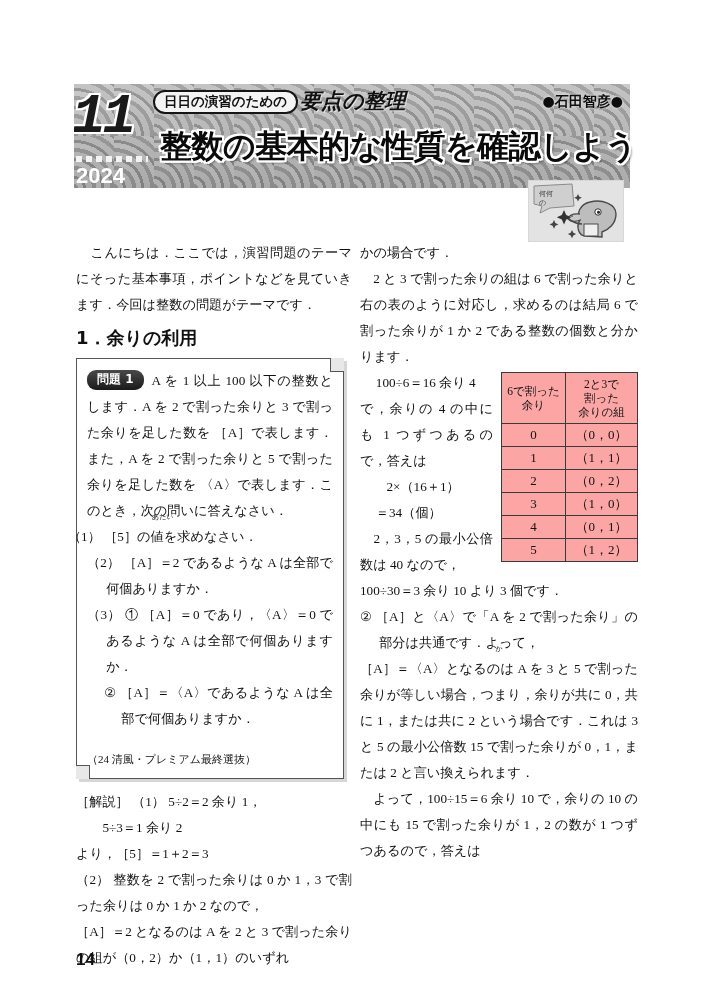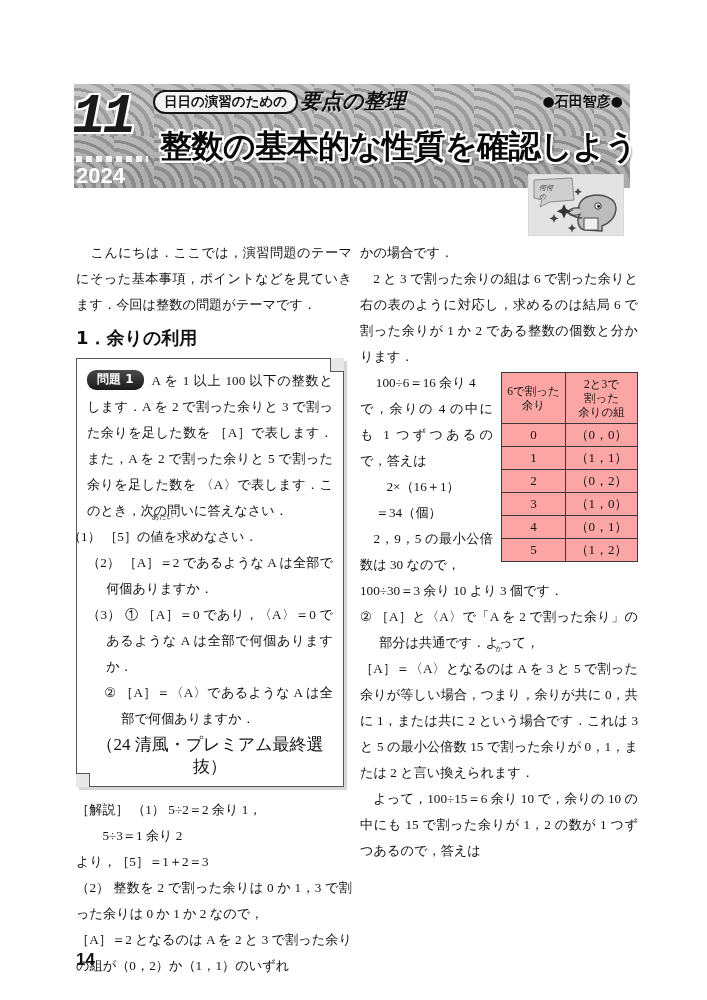--- a/index.html
+++ b/index.html
@@ -111,24 +111,23 @@
     z-index: 6;
     white-space: nowrap;
     text-shadow:
       2px 0 0 #fff, -2px 0 0 #fff, 0 2px 0 #fff, 0 -2px 0 #fff,
       2px 2px 0 #fff, -2px -2px 0 #fff, 2px -2px 0 #fff, -2px 2px 0 #fff,
       3px 3px 2px rgba(0,0,0,.35);
   }
 
   
   .mascot {
-    position: absolute; left: 528px; top: 174px;
+    position: absolute; left: 528px; top: 180px;
     width: 116px; height: 62px;
     z-index: 7;
-    font-style: italic;
   }
 
   
   .col {
     position: absolute;
     top: 240px;
     width: 276px;
     font-size: 13.2px;
     line-height: 26px;
     text-align: justify;
@@ -187,24 +186,24 @@
     font-family: "DejaVu Sans", sans-serif;
     font-weight: bold;
     font-size: 12px;
     line-height: 17px;
     padding: 1px 10px 2px 10px;
     border-radius: 9px;
     vertical-align: 2px;
     margin-right: 8px;
   }
   .source {
-    text-align: center;
-    font-size: 17px;
+    text-align: left;
+    font-size: 11px;
     line-height: 22px;
-    margin-top: 2px;
+    margin-top: 16px;
   }
   .ruby-wrap { position: relative; display: inline-block; }
   .ruby-wrap .rt {
     position: absolute; left: 50%; transform: translateX(-50%);
     top: -11px;
     font-size: 7px; line-height: 8px;
     white-space: nowrap;
     font-family: "DejaVu Sans", sans-serif;
   }
 
@@ -362,21 +361,21 @@
         <td>（1，2）</td>
       </tr>
     </tbody>
   </table>
 
   <p class="eq2">100÷6＝16 余り 4</p>
   <p>で，余りの 4 の中にも 1 つずつあるので，答えは</p>
   <p class="eq">2×（16＋1）</p>
   <p class="eq2">＝34（個）</p>
 
-  <p>　2，9，5 の最小公倍数は 30 なので，</p>
+  <p>　2，3，5 の最小公倍数は 40 なので，</p>
   <p>100÷30＝3 余り 10 より 3 個です．</p>
   <p class="hang">② ［A］と〈A〉で「A を 2 で割った余り」の部分は共通です．よって，</p>
   <p><span class="ruby-wrap"><span class="rt">か</span><span>［A］＝〈A〉となるのは A を 3 と 5 で割った余りが等しい場合，つまり，余りが共に 0，共に 1，または共に 2 という場合です．これは 3 と 5 の最小公倍数 15 で割った余りが 0，1，または 2 と言い換えられます．</span></span></p>
   <p>　よって，100÷15＝6 余り 10 で，余りの 10 の中にも 15 で割った余りが 1，2 の数が 1 つずつあるので，答えは</p>
 
 </div>
 
 <div class="pagenum">14</div>
 
 </body></html>

